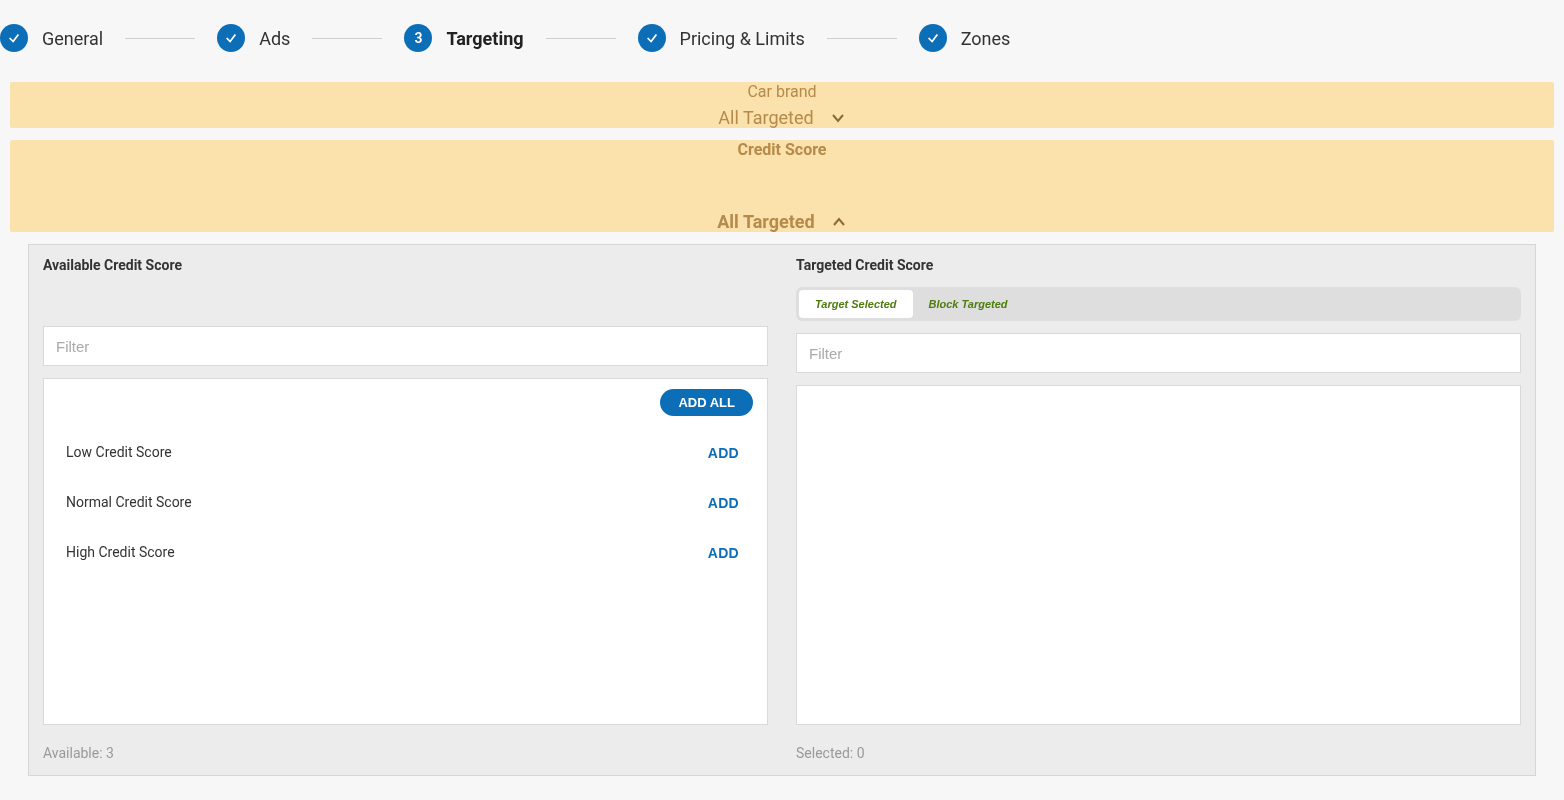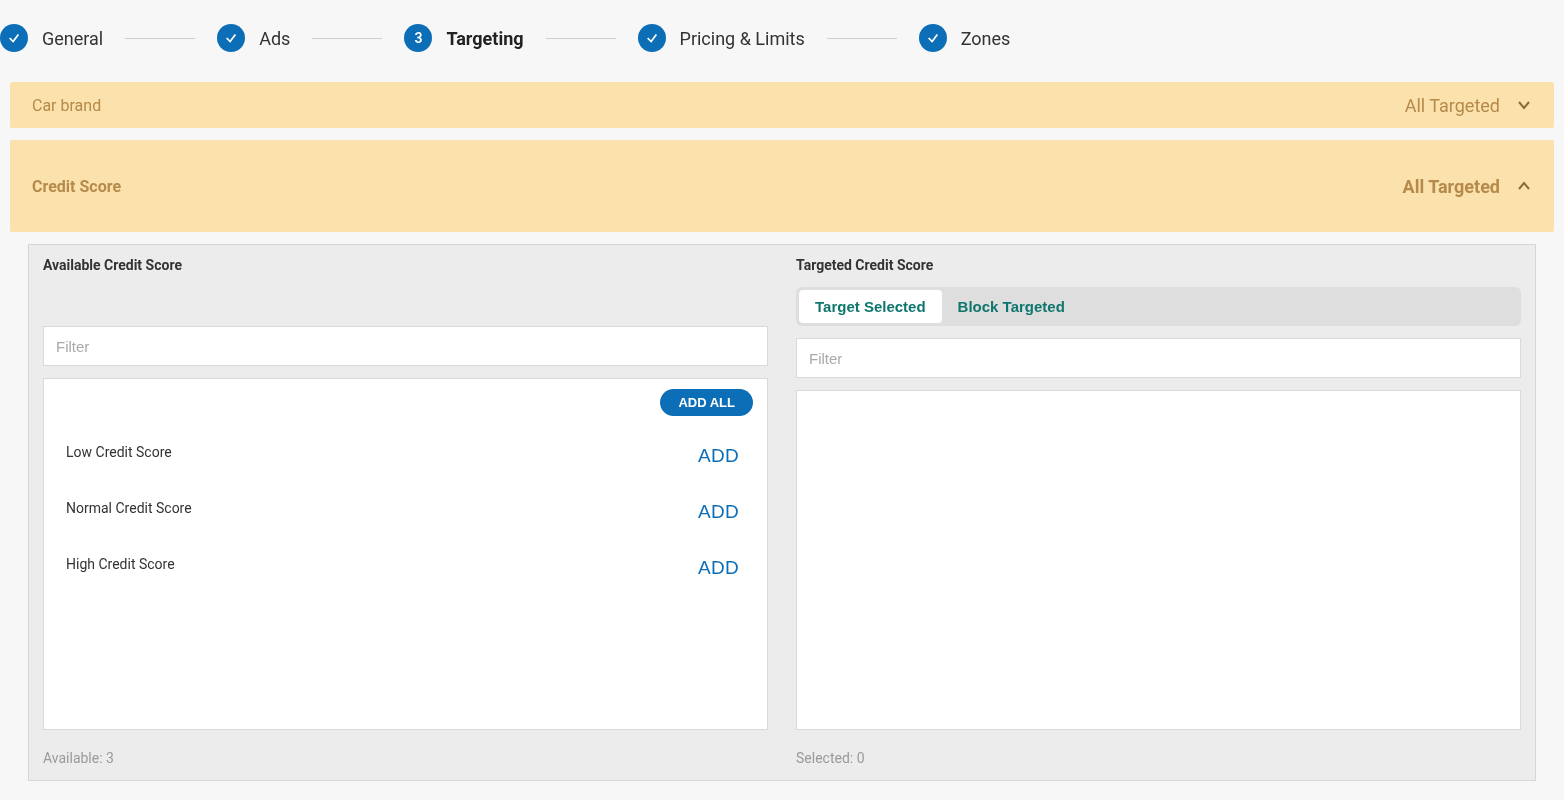--- a/index.html
+++ b/index.html
@@ -44,20 +44,21 @@
   .step.current .step-label{font-weight:700;color:#222;}
   .connector{width:70px;height:1px;background:#cfcfcf;}
 
   
   .accordion{
     background:var(--accordion);
     margin:0 10px 12px 10px;
     padding:0 22px;
     display:flex;align-items:center;justify-content:space-between;
     border-radius:2px;
+    flex-direction:column;
   }
   .accordion.collapsed{height:46px;}
   .accordion.expanded{height:92px;font-weight:bold;}
   .accordion-title{color:var(--accordion-text);font-size:16px;}
   .accordion-right{display:flex;align-items:center;gap:16px;color:var(--accordion-text);}
   .accordion-status{font-size:18px;}
   .chev{width:16px;height:16px;}
   .chev polyline{fill:none;stroke:#8a6a3a;stroke-width:2;}
 
   
@@ -69,22 +70,22 @@
   }
   .col{flex:1;padding:12px 14px 14px 14px;display:flex;flex-direction:column;}
   .col + .col{border-left:0;}
   .col-title{font-weight:700;font-size:14px;color:#333;margin-bottom:14px;}
 
   
   .toggle-group{
     display:inline-flex;background:#dedede;border-radius:6px;padding:3px;margin-bottom:12px;
   }
   .toggle-btn{
-    border:none;background:transparent;color:#0f766e;font-weight:700;
-    font-size:15px;padding:8px 16px;border-radius:4px;cursor:pointer;
+    border:none;background:transparent;color:#4d7c0f;font-weight:700;
+    font-size:11px;padding:8px 16px;border-radius:4px;cursor:pointer;font-style:italic;
   }
   .toggle-btn.active{background:#fff;}
 
   
   .filter{
     width:100%;height:40px;border:1px solid var(--list-border);
     background:#fff;padding:0 12px;font-size:15px;color:#444;outline:none;
   }
   .filter::placeholder{color:#a9a9a9;}
 
@@ -97,21 +98,21 @@
   }
   .addall-row{display:flex;justify-content:flex-end;margin-bottom:12px;}
   .addall-btn{
     background:var(--blue);color:#fff;border:none;border-radius:999px;
     font-weight:700;font-size:13px;padding:6px 18px;cursor:pointer;
   }
   .item-row{
     display:flex;align-items:flex-start;justify-content:space-between;
     padding:16px 8px;font-size:14px;color:#333;
   }
-  .add-link{color:var(--blue);font-weight:400;letter-spacing:.3px;background:none;border:none;cursor:pointer;font-size:19px;}
+  .add-link{color:var(--blue);font-weight:700;letter-spacing:.3px;background:none;border:none;cursor:pointer;font-size:14px;}
 
   
   .count-row{color:#9a9a9a;font-size:14px;margin-top:20px;}
 </style>
 </head>
 <body>
 
 <div class="stepper-wrap">
   <div class="step">
     <span class="badge">

